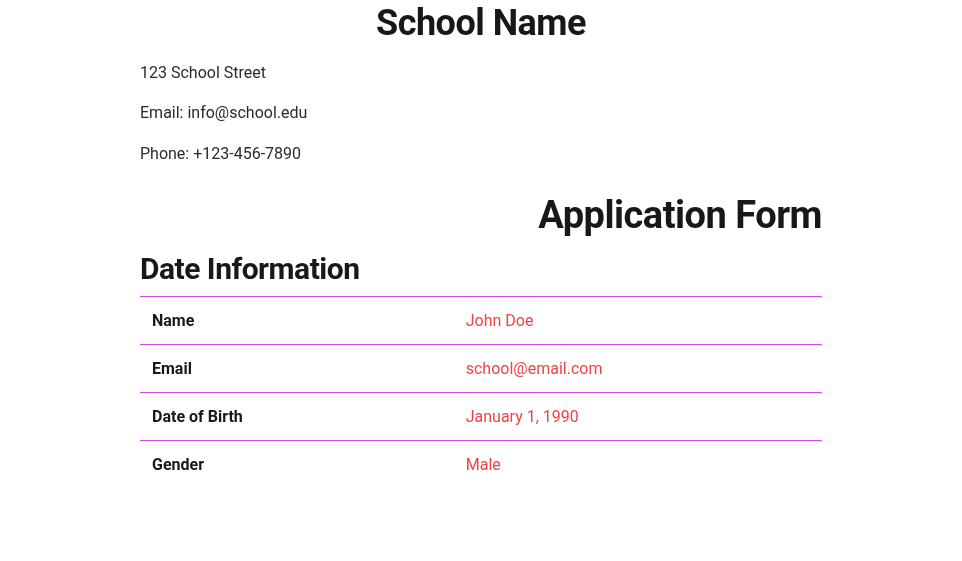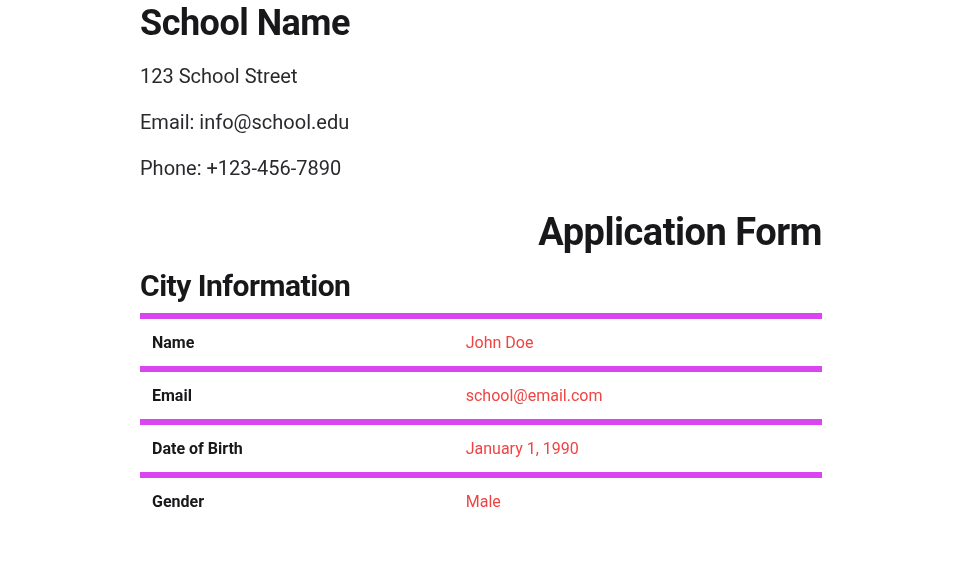--- a/index.html
+++ b/index.html
@@ -18,23 +18,24 @@
     .container {
       padding: 0 140px;
     }
     .school-name {
       font-size: 36px;
       font-weight: 700;
       letter-spacing: -0.5px;
       margin-top: 2px;
       margin-bottom: 18px;
       color: #18181b;
+      text-align: center;
     }
     .school-info p {
-      font-size: 20px;
+      font-size: 16px;
       line-height: 1.4;
       margin-bottom: 18px;
       color: #2a2a2e;
     }
     .form-title {
       font-size: 38px;
       font-weight: 700;
       text-align: right;
       letter-spacing: -0.5px;
       margin-top: 28px;
@@ -46,21 +47,21 @@
       font-weight: 700;
       letter-spacing: -0.5px;
       margin-bottom: 10px;
       color: #18181b;
     }
     table {
       width: 100%;
       border-collapse: collapse;
     }
     tr {
-      border-top: 6px solid #d946ef;
+      border-top: 1px solid #d946ef;
     }
     tr:last-child td {
       border-bottom: none;
     }
     td {
       padding: 14px 12px;
       font-size: 16px;
       vertical-align: middle;
     }
     td.label {
@@ -80,21 +81,21 @@
   <h1 class="school-name">School Name</h1>
 
   <div class="school-info">
     <p>123 School Street</p>
     <p>Email: info@school.edu</p>
     <p>Phone: +123-456-7890</p>
   </div>
 
   <h2 class="form-title">Application Form</h2>
 
-  <h3 class="section-title">City Information</h3>
+  <h3 class="section-title">Date Information</h3>
 
   <table>
     <tbody>
       <tr>
         <td class="label">Name</td>
         <td class="value">John Doe</td>
       </tr>
       <tr>
         <td class="label">Email</td>
         <td class="value">school@email.com</td>

